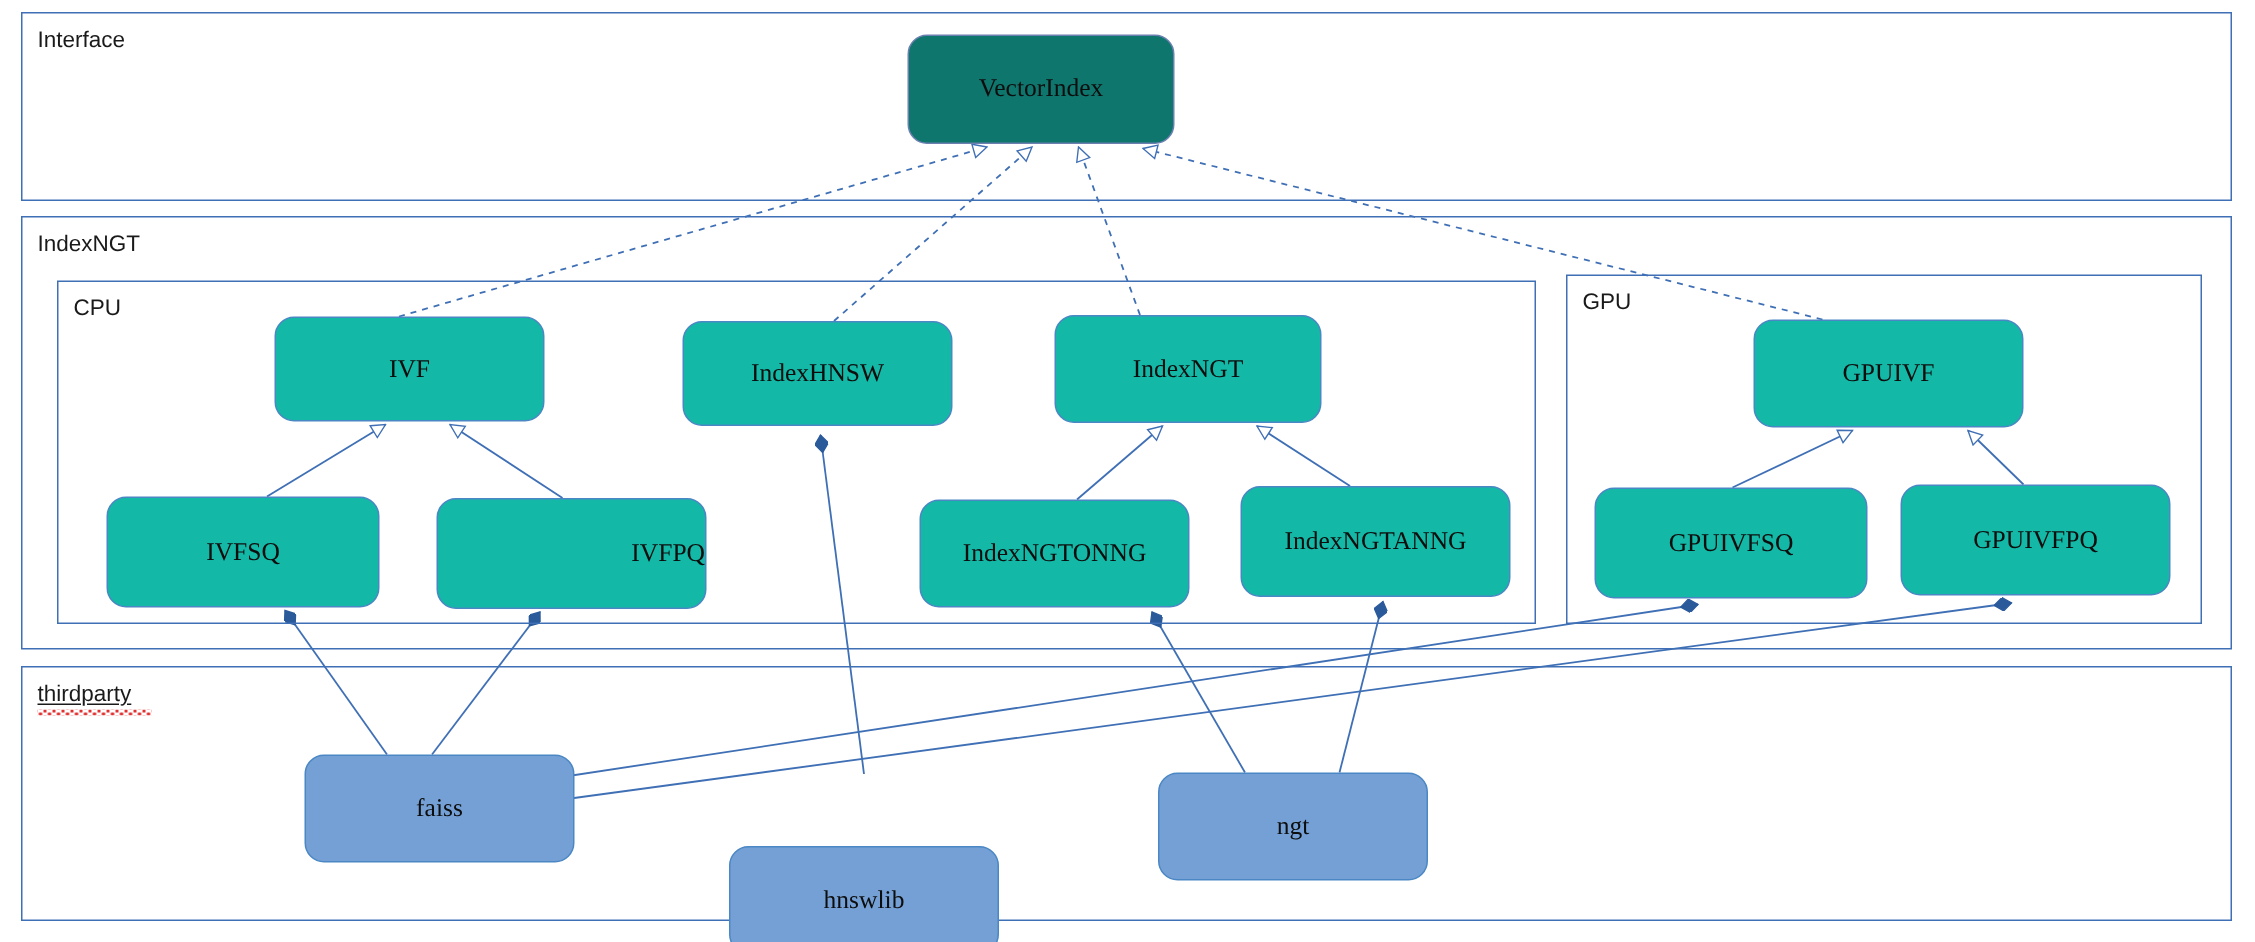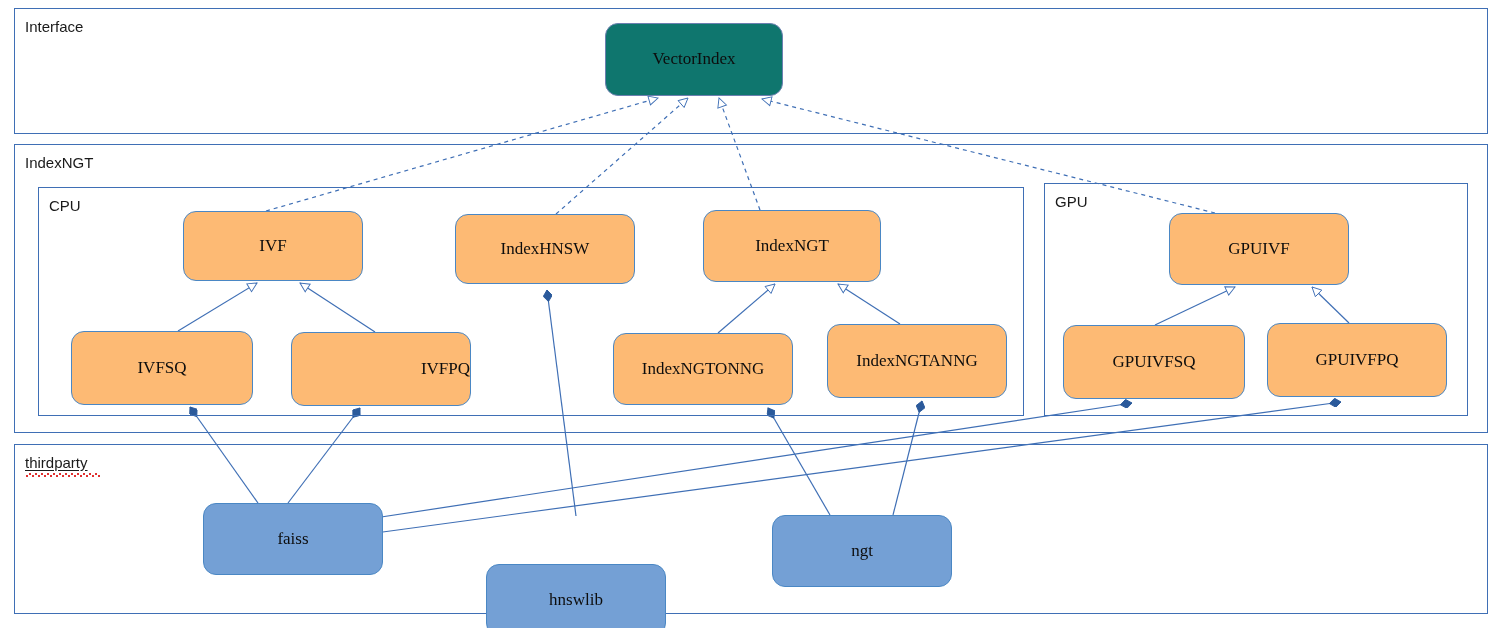--- a/index.html
+++ b/index.html
@@ -60,21 +60,21 @@
     display: flex;
     align-items: center;
     justify-content: center;
     font-family: "Liberation Serif", serif;
     font-size: 17px;
     color: #0d0d0d;
     text-align: center;
     line-height: 1.1;
   }
   .node.iface  { background: #0f766e; border-color: #6b7fb0; }
-  .node.impl   { background: #fdba74; border-color: #4a87c4; }
+  .node.impl   { background: #14b8a6; border-color: #4a87c4; }
   .node.party  { background: #74a0d5; border-color: #4a87c4; }
 </style>
 </head>
 <body>
 
 <div id="canvas">
 
   <svg id="edges" viewBox="0 0 1503 628" width="1503" height="628" xmlns="http://www.w3.org/2000/svg">
     <defs>
       <marker id="m-hollow" viewBox="0 0 12 12" refX="11" refY="6" markerWidth="11" markerHeight="11" orient="auto-start-reverse" markerUnits="userSpaceOnUse">

